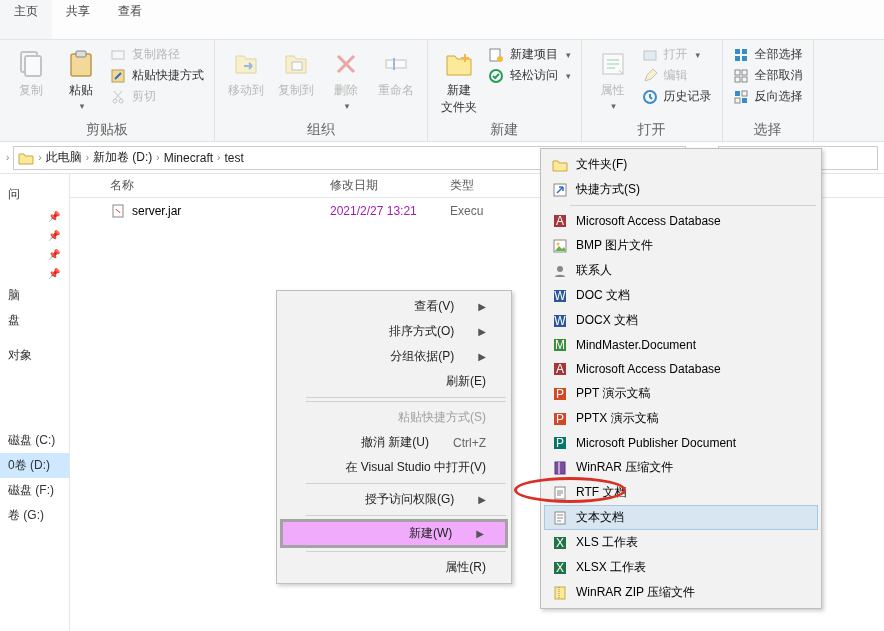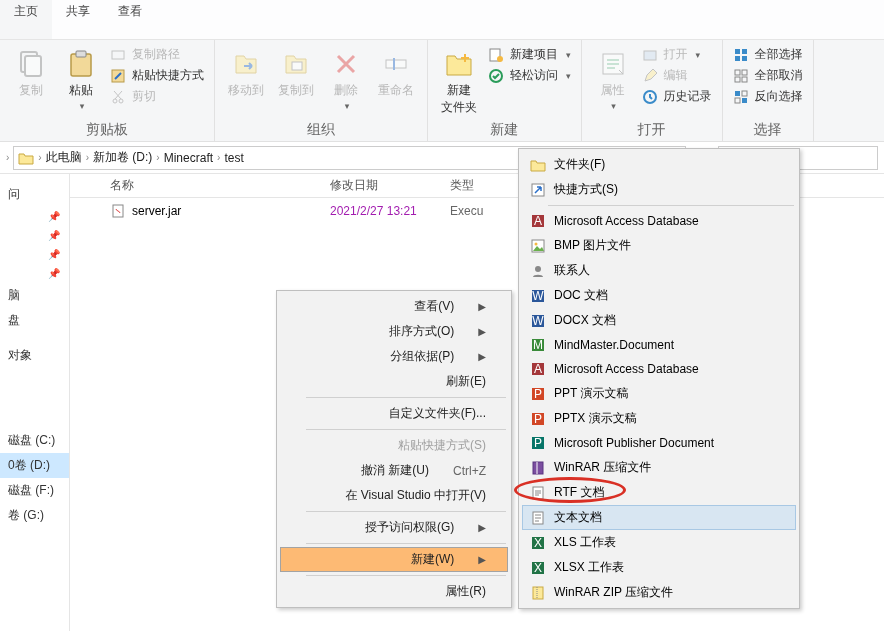--- a/index.html
+++ b/index.html
@@ -41,21 +41,21 @@
 .col-date { width: 120px; }
 .col-type { width: 80px; }
 .row { display: flex; align-items: center; height: 26px; }
 .row .fname { display: flex; align-items: center; gap: 6px; width: 260px; padding-left: 40px; }
 .row .fdate { width: 120px; color: #a21caf; }
 .row .ftype { width: 80px; color: #666; }
 
 .ctxmenu { position: absolute; background: #f2f2f2; border: 1px solid #bfbfbf; box-shadow: 2px 2px 4px rgba(0,0,0,0.2); padding: 3px; }
 .ctx-item { display: flex; align-items: center; justify-content: flex-end; padding: 4px 22px 4px 28px; color: #222; white-space: nowrap; position: relative; }
 .ctx-item.dis { color: #a0a0a0; }
-.ctx-item.hl { background: #fdba74; border: 1px solid #a3a3a3; padding: 3px 21px 3px 27px; }
+.ctx-item.hl { background: #f0abfc; border: 3px solid #a3a3a3; padding: 3px 21px 3px 27px; }
 .ctx-sep { height: 1px; background: #d0d0d0; margin: 3px 2px 3px 26px; }
 .ctx-arrow { font-size: 10px; color: #555; margin-left: 24px; }
 .ctx-short { color: #666; margin-left: 24px; }
 .sub-item { display: flex; align-items: center; gap: 8px; padding: 4px 18px 4px 8px; white-space: nowrap; position: relative; }
 .sub-item.hl { background: #d8e6f2; border: 1px solid #a8c8e4; padding: 3px 4px 3px 7px; }
 .sub-ic { width: 16px; height: 16px; flex-shrink: 0; }
 .circle-mark { position: absolute; border: 3px solid #d93025; border-radius: 50%; pointer-events: none; }
 
 .ic { display: inline-block; }
 </style>
@@ -357,23 +357,20 @@
       <span class="ctx-arrow">▶</span>
     </div>
   <div class="ctx-item">
       <span>分组依据(P)</span>
       <span class="ctx-arrow">▶</span>
     </div>
   <div class="ctx-item">
       <span>刷新(E)</span>
     </div>
   <div class="ctx-sep"></div>
-  <div class="ctx-item">
-      <span>自定义文件夹(F)...</span>
-    </div>
   <div class="ctx-sep"></div>
   <div class="ctx-item dis">
       <span>粘贴快捷方式(S)</span>
     </div>
   <div class="ctx-item">
       <span>撤消 新建(U)</span>
       <span class="ctx-short">Ctrl+Z</span>
     </div>
   <div class="ctx-item">
       <span>在 Visual Studio 中打开(V)</span>
@@ -387,21 +384,21 @@
   <div class="ctx-item hl">
       <span>新建(W)</span>
       <span class="ctx-arrow">▶</span>
     </div>
   <div class="ctx-sep"></div>
   <div class="ctx-item">
       <span>属性(R)</span>
     </div>
 </div>
 
-<div class="ctxmenu" id="ctx2" style="left:518px; top:148px; width:282px;">
+<div class="ctxmenu" id="ctx2" style="left:540px; top:148px; width:282px;">
     <div class="sub-item">
       <svg class="sub-ic" viewBox="0 0 16 16">
         <path d="M1 4h5l1 2h8v8H1z" fill="#fce99a" stroke="#c9a942"></path>
       </svg>
       <span>文件夹(F)</span>
     </div>
     <div class="sub-item">
       <svg class="sub-ic" viewBox="0 0 16 16">
         <rect x="2" y="2" width="12" height="12" fill="#fff" stroke="#888"></rect>
         <path d="M5 11L11 5M11 5h-4M11 5v4" stroke="#2a6fc9" stroke-width="1.5" fill="none"></path>

